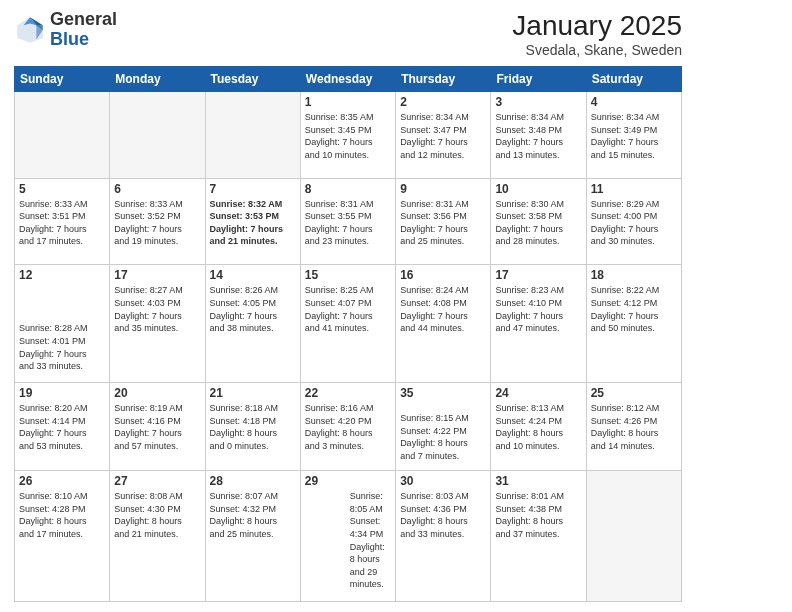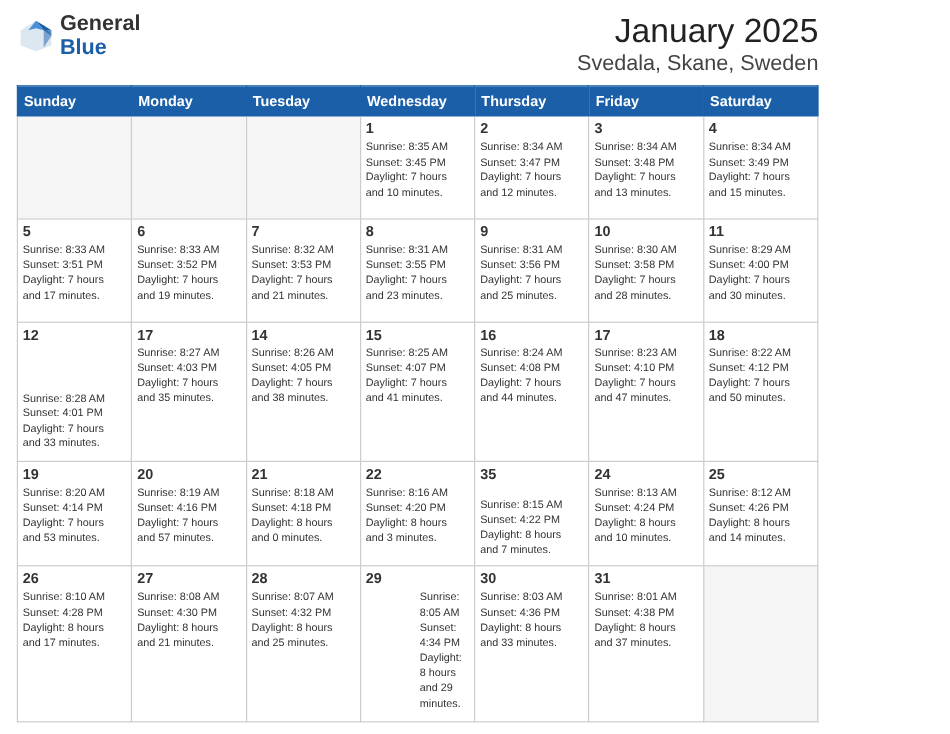--- a/index.html
+++ b/index.html
@@ -41,21 +41,21 @@
     }
     .title-block {
       text-align: right;
     }
     .month-year {
       font-size: 28px;
       color: #222;
       font-weight: normal;
     }
     .location {
-      font-size: 18px;
+      font-size: 14px;
       color: #444;
     }
     .calendar {
       flex: 1;
       border: 1px solid #ccc;
       border-collapse: collapse;
       width: 100%;
       table-layout: fixed;
     }
     .calendar th {
@@ -171,21 +171,21 @@
           </td>
           <td>
             <span class="day-number">6</span>
             <div class="day-info" style="white-space: pre-line;">Sunrise: 8:33 AM
 Sunset: 3:52 PM
 Daylight: 7 hours
 and 19 minutes.</div>
           </td>
           <td>
             <span class="day-number">7</span>
-            <div class="day-info" style="white-space: pre-line;">Sunrise: 8:32 AM
+            <div class="day-info" style="white-space: pre-line; font-weight: bold;">Sunrise: 8:32 AM
 Sunset: 3:53 PM
 Daylight: 7 hours
 and 21 minutes.</div>
           </td>
           <td>
             <span class="day-number">8</span>
             <div class="day-info" style="white-space: pre-line;">Sunrise: 8:31 AM
 Sunset: 3:55 PM
 Daylight: 7 hours
 and 23 minutes.</div>

